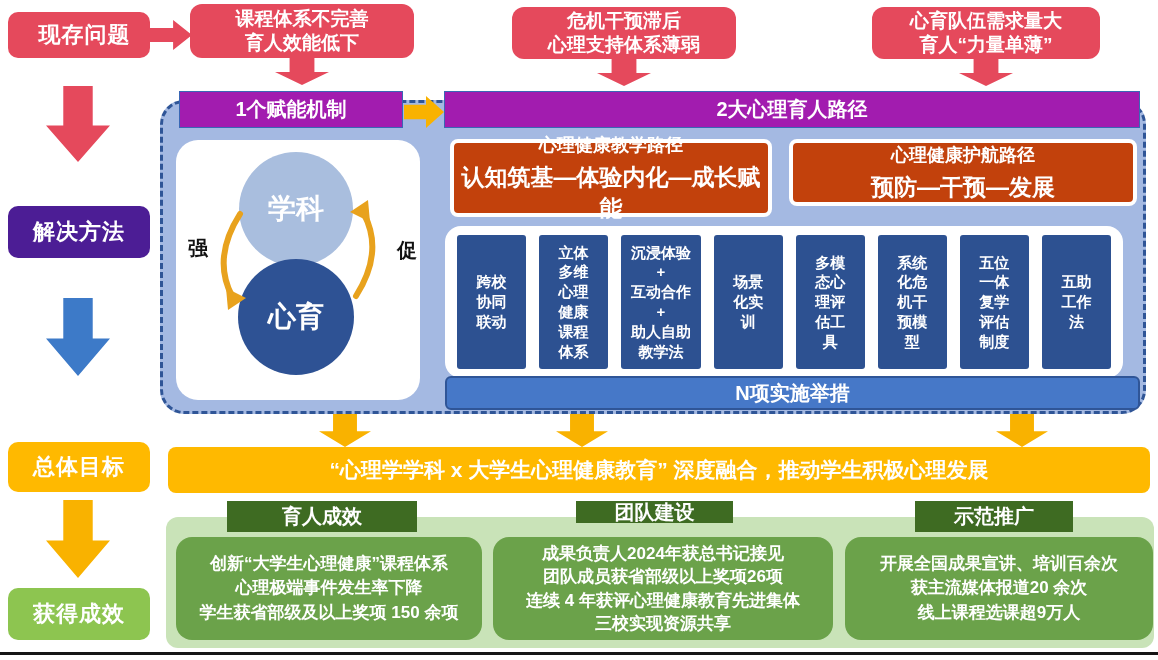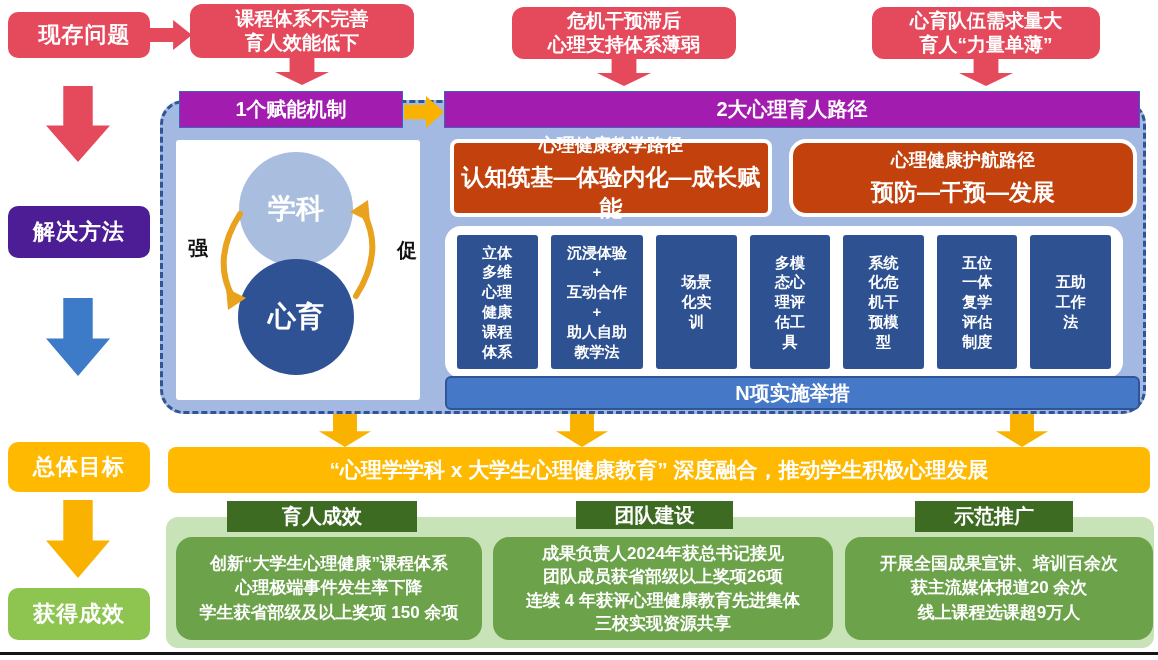--- a/index.html
+++ b/index.html
@@ -20,21 +20,21 @@
   .ar-down{clip-path:polygon(27% 0%,73% 0%,73% 52%,100% 52%,50% 100%,0% 52%,27% 52%);}
   .ar-right{clip-path:polygon(0% 27%,55% 27%,55% 0%,100% 50%,55% 100%,55% 73%,0% 73%);}
   .red{background:#e5495c;} .bluearr{background:#3d7ac8;} .goldarr{background:#f9b200;}
 
   
   .pbox{background:#e5495c;border-radius:12px;color:#fff;font-weight:bold;font-size:19px;line-height:1.28;}
 
   
   .mainbox{background:#a4b9e2;border:3px dashed #2f5597;border-radius:24px;}
   .hdr{background:#a21caf;border:1px solid #3a67b5;color:#fff;font-weight:bold;font-size:20px;}
-  .whitepanel{background:#fff;border-radius:3px;}
+  .whitepanel{background:#fff;border-radius:22px;}
   .circle{border-radius:50%;color:#fff;font-weight:bold;font-size:28px;}
   .c-light{background:#a9bede;}
   .c-dark{background:#2e5294;}
   .sidechar{font-size:20px;font-weight:bold;color:#111;}
   .pathbox{background:#c2410c;border:4px solid #fff;border-radius:8px;color:#fff;font-weight:bold;}
   .pathbox .t1{font-size:18px;}
   .pathbox .t2{font-size:23px;margin-top:5px;}
   .measures{background:#fff;border-radius:16px;display:flex;gap:13px;padding:9px 12px;}
   .vitem{flex:1;background:#2d5191;border-radius:3px;color:#fff;font-weight:bold;font-size:15px;line-height:1.32;display:flex;align-items:center;justify-content:center;text-align:center;}
   .nbar{background:#4678c8;border:2px solid #2f5597;border-radius:6px;color:#fff;font-weight:bold;font-size:20px;}
@@ -88,26 +88,29 @@
       <polygon points="194,82 174,72 192,60" fill="#e8a21d"></polygon>
     </svg>
     <div class="abs sidechar" style="left:12px;top:95px;">强</div>
     <div class="abs sidechar" style="left:221px;top:97px;">促</div>
   </div>
 
   <div class="abs pathbox ctr" style="left:450px;top:139px;width:322px;height:78px;flex-direction:column;">
     <div class="t1">心理健康教学路径</div>
     <div class="t2">认知筑基—体验内化—成长赋能</div>
   </div>
-  <div class="abs pathbox ctr" style="left:789px;top:139px;width:348px;height:78px;flex-direction:column;border-radius:17px;">
+  <div class="abs pathbox ctr" style="left:789px;top:139px;width:348px;height:67px;flex-direction:column;">
     <div class="t1">心理健康护航路径</div>
     <div class="t2">预防—干预—发展</div>
   </div>
 
   <div class="abs measures" style="left:445px;top:226px;width:678px;height:152px;">
+    <div class="vitem prelines">跨校
+协同
+联动</div>
     <div class="vitem prelines">立体
 多维
 心理
 健康
 课程
 体系</div>
     <div class="vitem prelines" style="flex:1.15;">沉浸体验
 +
 互动合作
 +
@@ -138,21 +141,21 @@
   <div class="abs nbar ctr" style="left:445px;top:376px;width:695px;height:34px;">N项实施举措</div>
 
   <div class="abs ar-down goldarr" style="left:319px;top:414px;width:52px;height:33px;"></div>
   <div class="abs ar-down goldarr" style="left:556px;top:414px;width:52px;height:33px;"></div>
   <div class="abs ar-down goldarr" style="left:996px;top:414px;width:52px;height:33px;"></div>
 
   <div class="abs banner ctr" style="left:168px;top:447px;width:982px;height:46px;">“心理学学科 x 大学生心理健康教育”  深度融合，推动学生积极心理发展</div>
 
   <div class="abs gwrap" style="left:166px;top:517px;width:988px;height:131px;"></div>
   <div class="abs ghdr ctr" style="left:227px;top:501px;width:190px;height:31px;">育人成效</div>
-  <div class="abs ghdr ctr" style="left:576px;top:501px;width:157px;height:28px;">团队建设</div>
+  <div class="abs ghdr ctr" style="left:576px;top:501px;width:157px;height:22px;">团队建设</div>
   <div class="abs ghdr ctr" style="left:915px;top:501px;width:158px;height:31px;">示范推广</div>
   <div class="abs gbox ctr prelines" style="left:176px;top:537px;width:306px;height:103px;">创新“大学生心理健康”课程体系
 心理极端事件发生率下降
 学生获省部级及以上奖项 150 余项</div>
   <div class="abs gbox ctr prelines" style="left:493px;top:537px;width:340px;height:103px;line-height:1.38;">成果负责人2024年获总书记接见
 团队成员获省部级以上奖项26项
 连续 4 年获评心理健康教育先进集体
 三校实现资源共享</div>
   <div class="abs gbox ctr prelines" style="left:845px;top:537px;width:308px;height:103px;">开展全国成果宣讲、培训百余次
 获主流媒体报道20 余次

